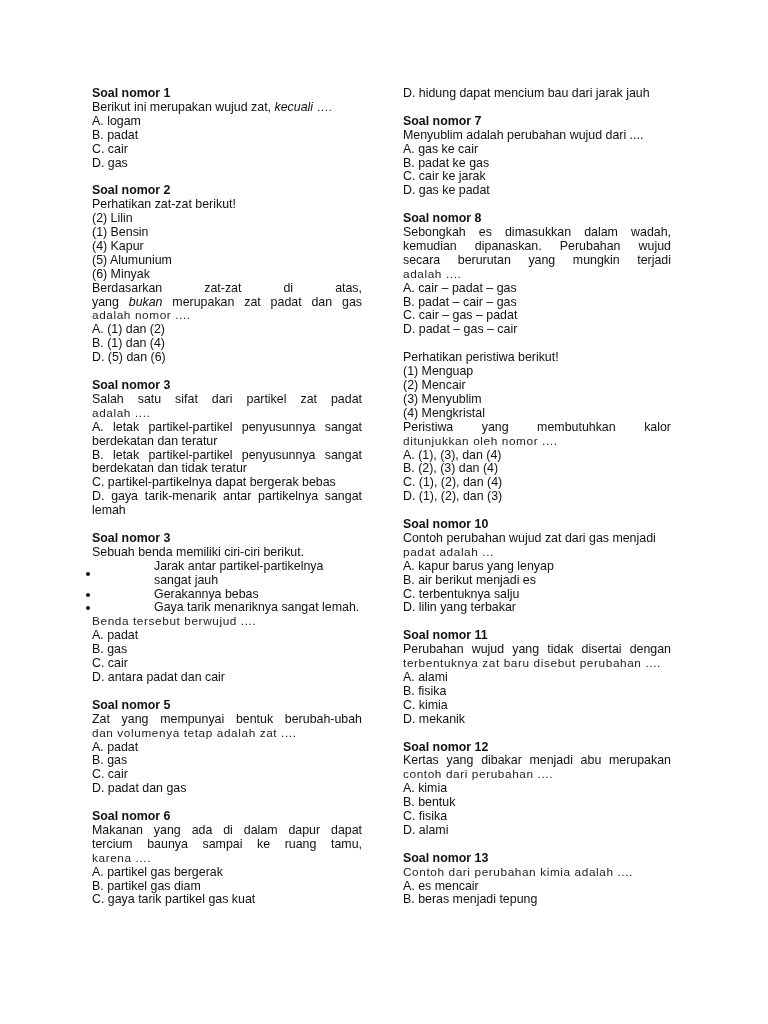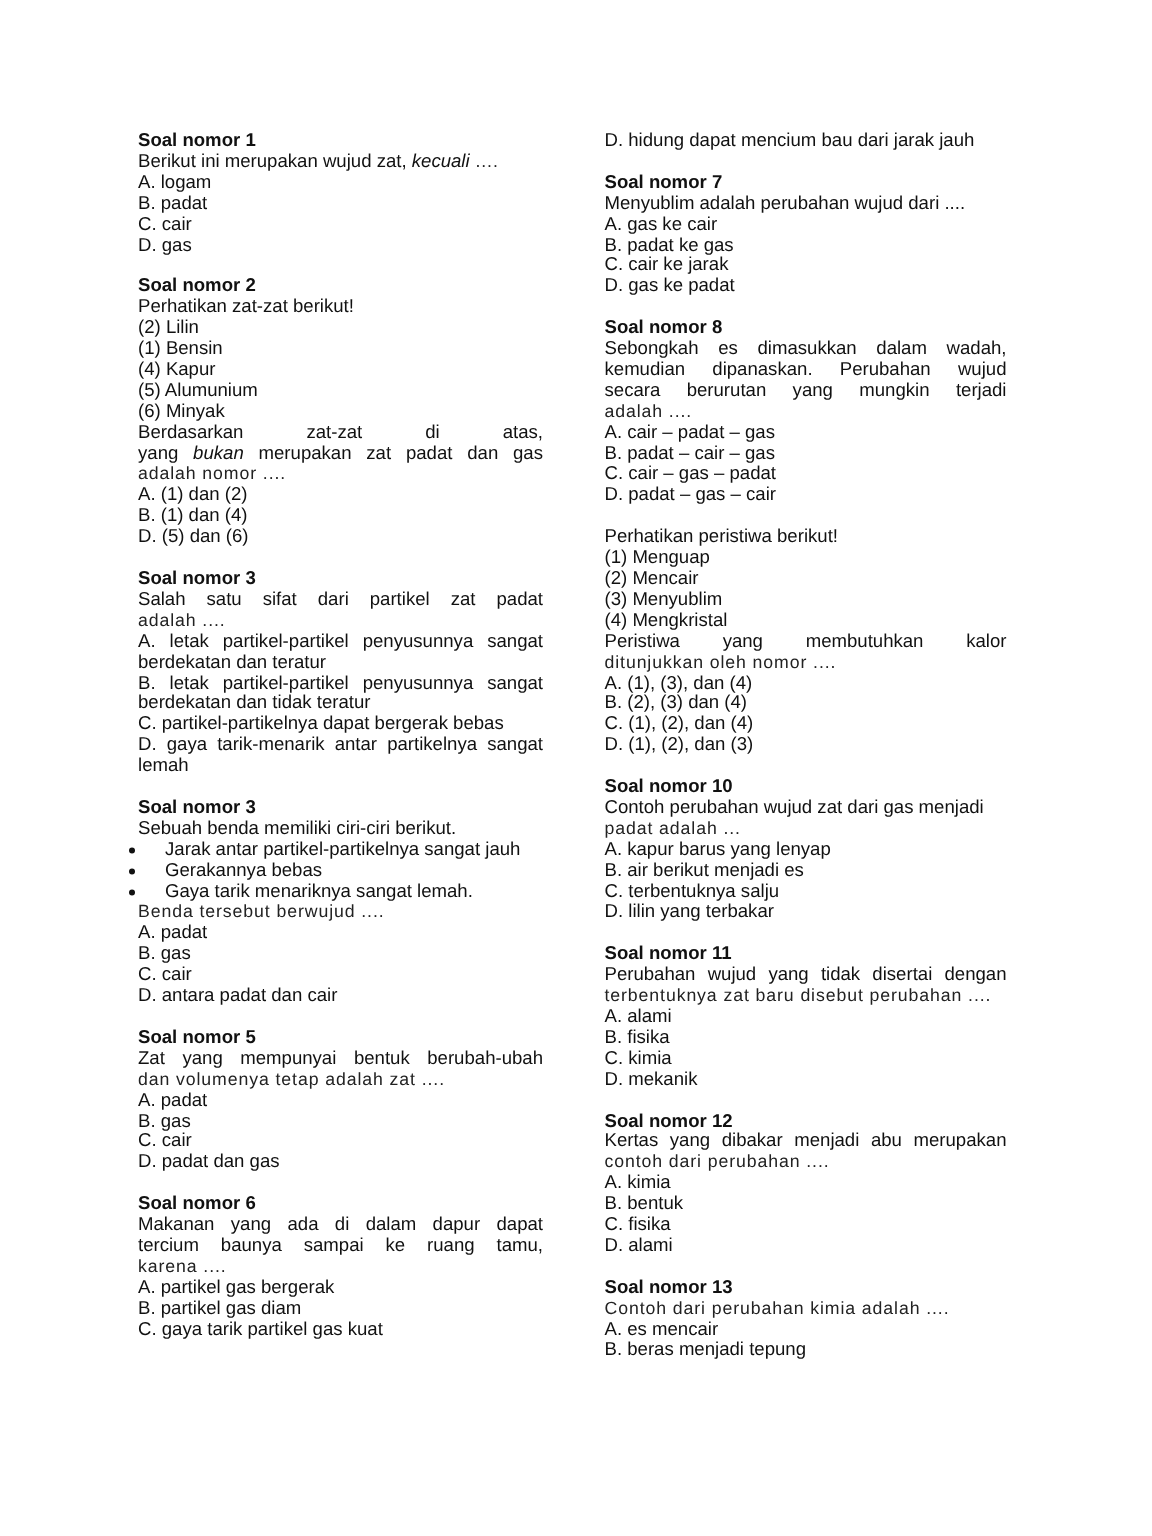--- a/index.html
+++ b/index.html
@@ -10,21 +10,21 @@
   }
   .col { position: absolute; top: 87px; }
   .col-left { left: 92px; width: 270px; }
   .col-right { left: 403px; width: 268px; }
   .q { margin-bottom: 13.9px; }
   .q-title { font-weight: bold; }
   .line { display: block; white-space: nowrap; }
   .just { text-align: justify; text-align-last: justify; display: block; }
   .spaced { letter-spacing: 0.6px; font-size: 11.8px; color: #222; }
   .opt { display: block; white-space: nowrap; }
-  .bul { display: flex; align-items: center; margin-left: -6px; }
+  .bul { display: flex; align-items: center; margin-left: -6px; gap: 44px; }
   .bul .dot { width: 4px; height: 4px; border-radius: 50%; background: #111; margin-right: 20px; flex: none; }
   em { }
 </style>
 </head>
 <body>
 
 <div class="page">
 
   <div class="col col-left">
 

